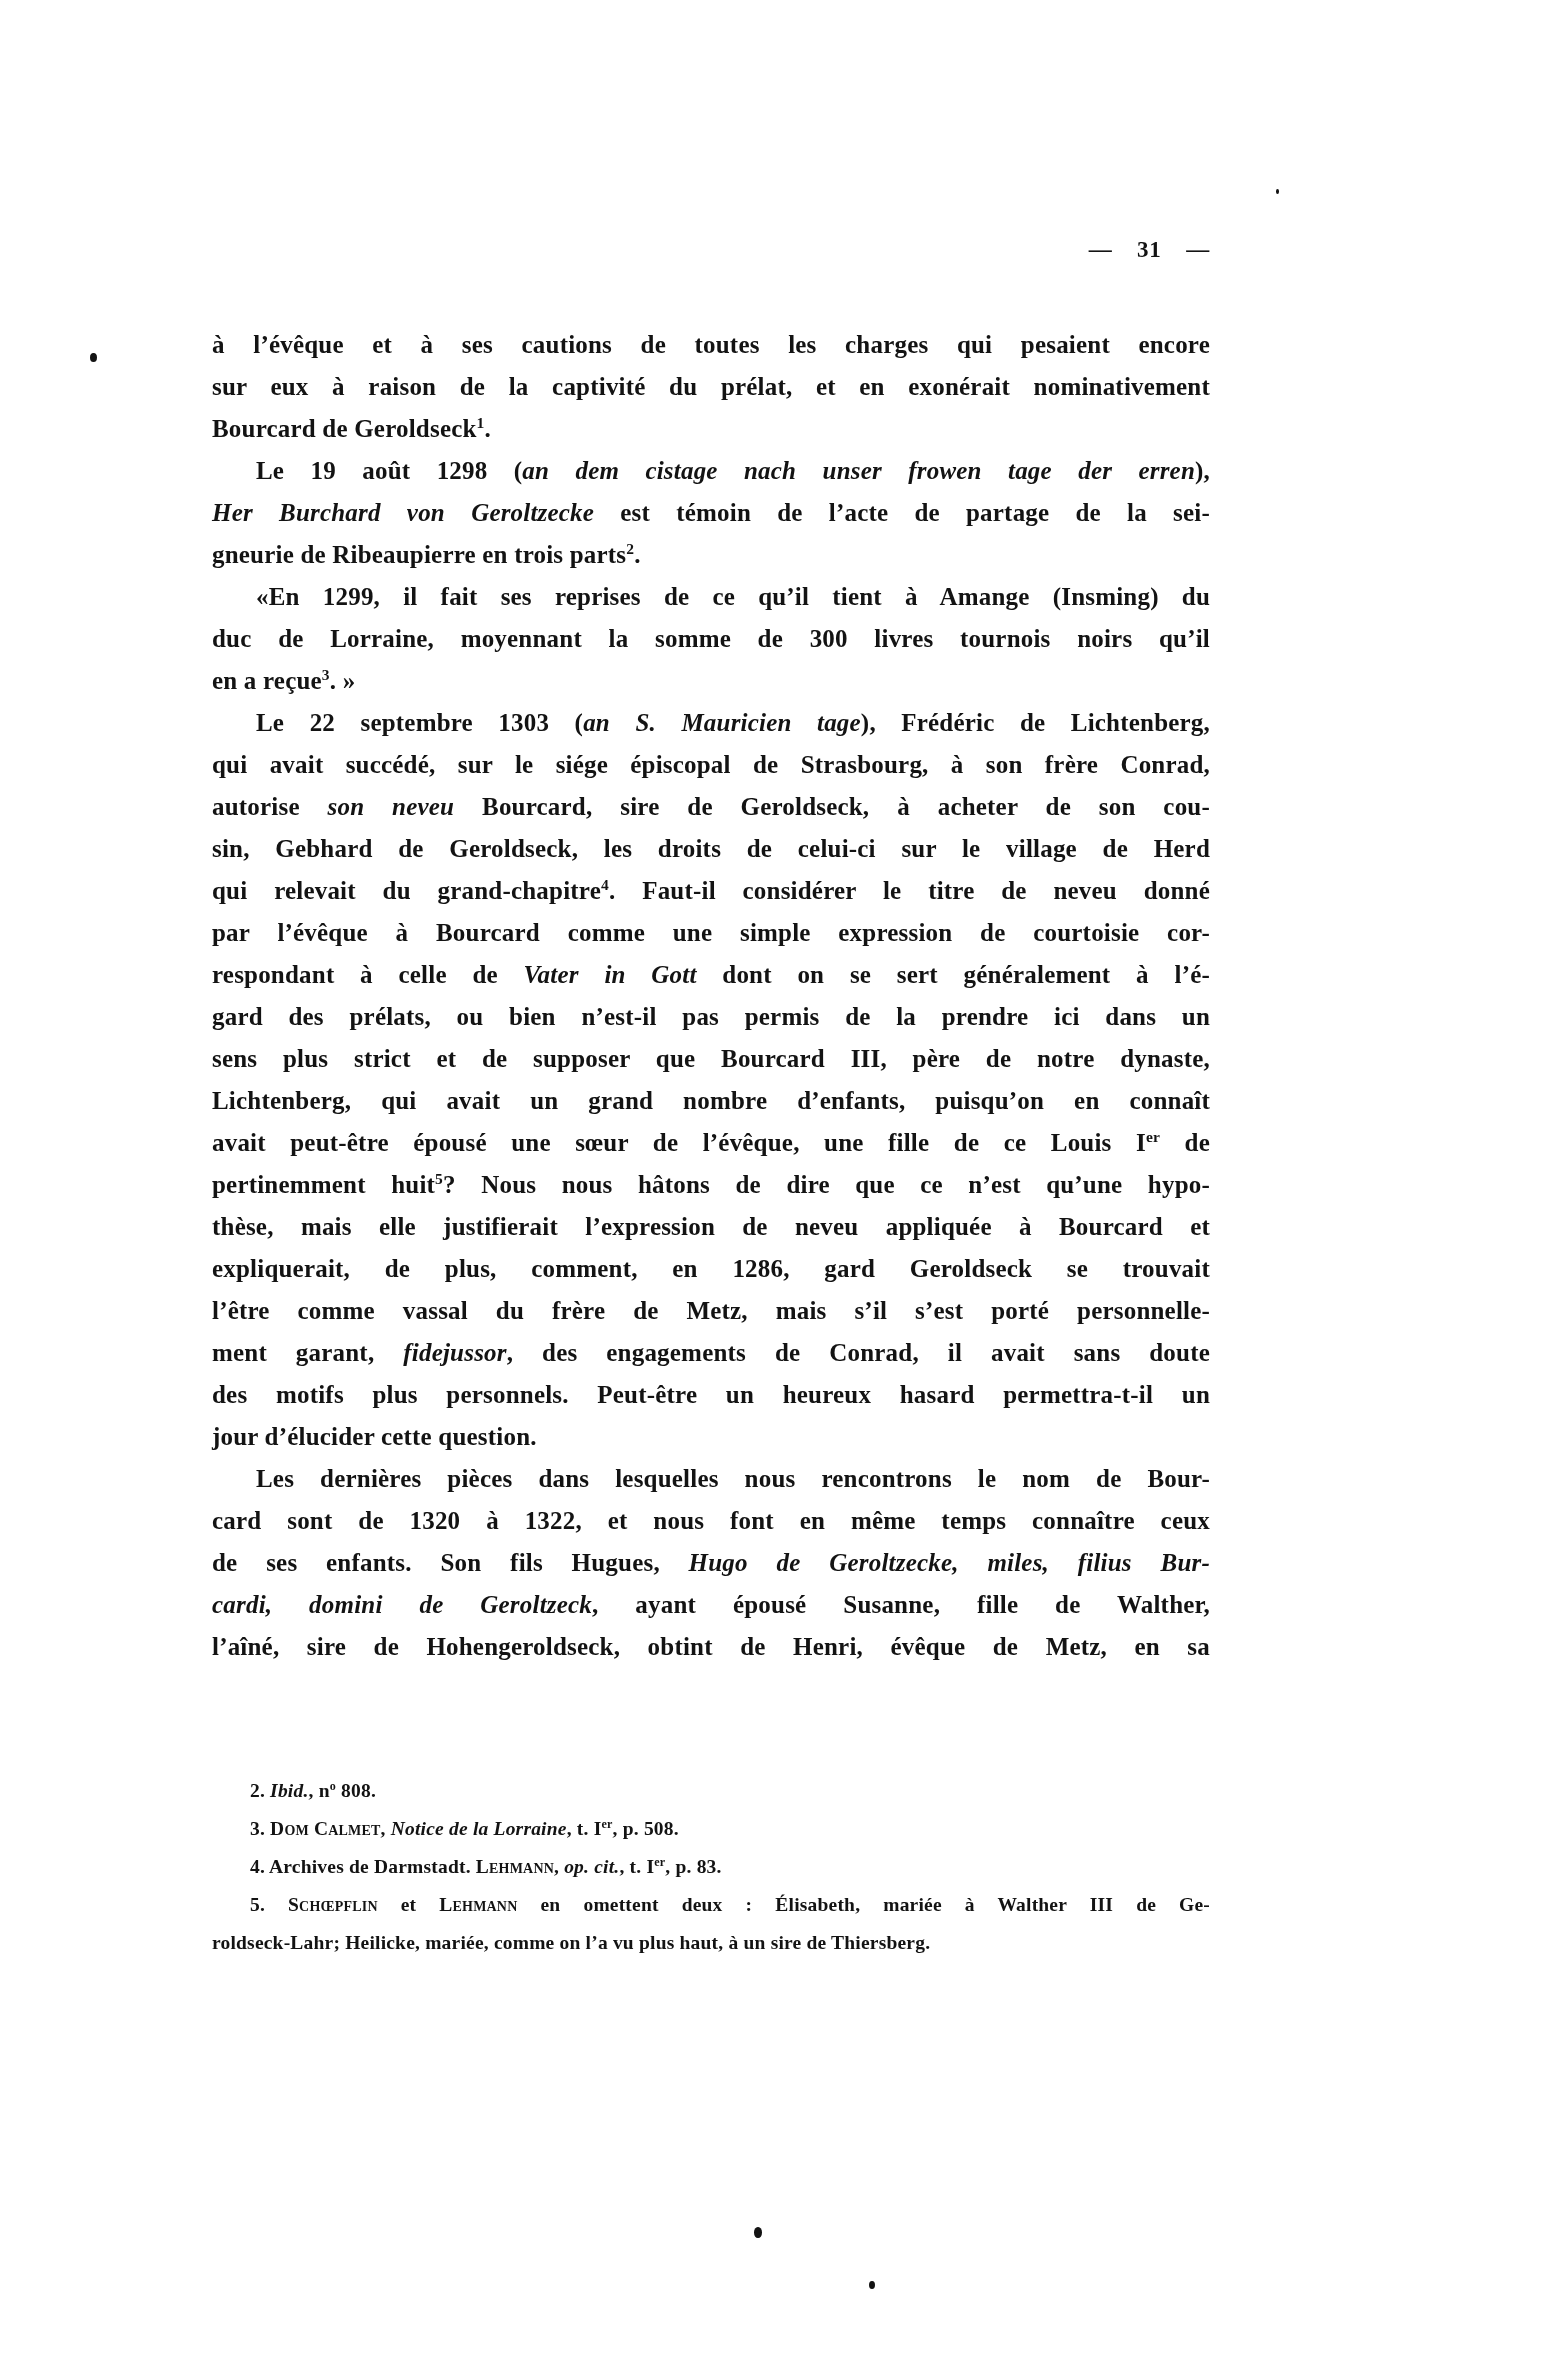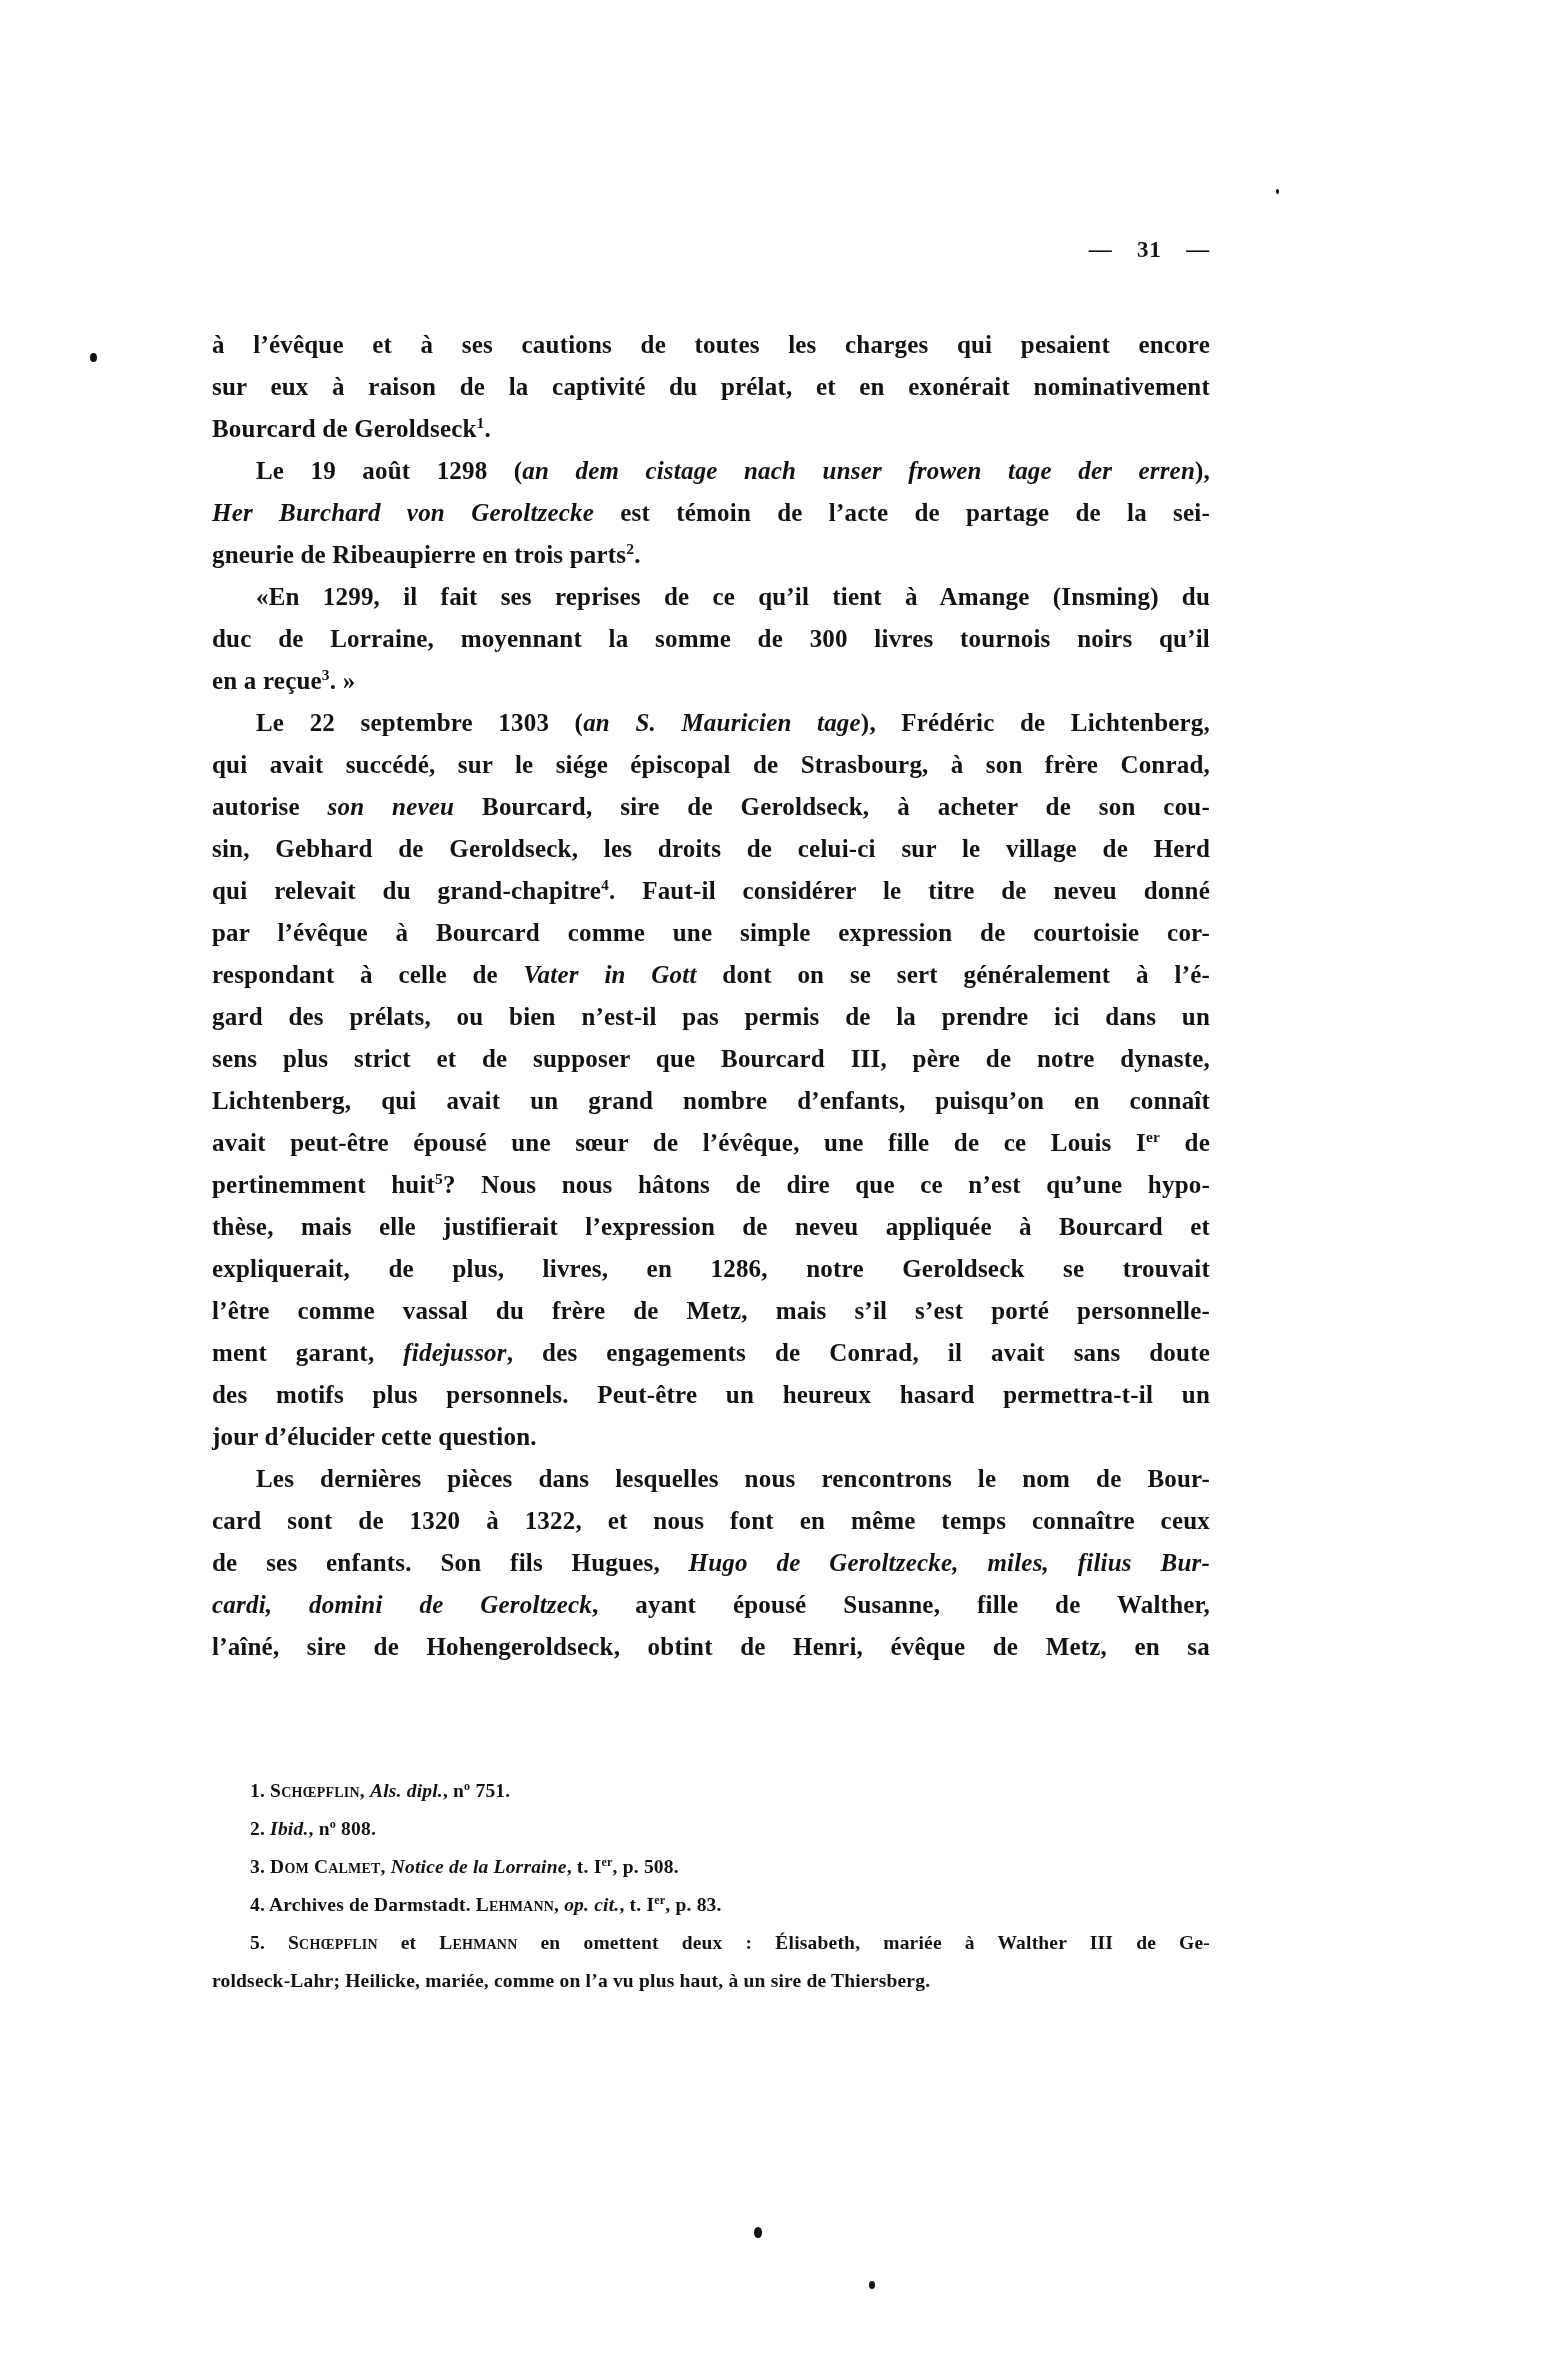--- a/index.html
+++ b/index.html
@@ -98,34 +98,33 @@
     <div class="line just"><span class="s-n">sin, Gebhard de Geroldseck, les droits de celui-ci sur le village de Herd</span></div>
     <div class="line just"><span class="s-n">qui relevait du grand-chapitre</span><span class="s-sup">4</span><span class="s-n">. Faut-il considérer le titre de neveu donné</span></div>
     <div class="line just"><span class="s-n">par l’évêque à Bourcard comme une simple expression de courtoisie cor-</span></div>
     <div class="line just"><span class="s-n">respondant à celle de </span><span class="s-i">Vater in Gott</span><span class="s-n"> dont on se sert généralement à l’é-</span></div>
     <div class="line just"><span class="s-n">gard des prélats, ou bien n’est-il pas permis de la prendre ici dans un</span></div>
     <div class="line just"><span class="s-n">sens plus strict et de supposer que Bourcard III, père de notre dynaste,</span></div>
     <div class="line just"><span class="s-n">Lichtenberg, qui avait un grand nombre d’enfants, puisqu’on en connaît</span></div>
     <div class="line just"><span class="s-n">avait peut-être épousé une sœur de l’évêque, une fille de ce Louis I</span><span class="s-sup">er</span><span class="s-n"> de</span></div>
     <div class="line just"><span class="s-n">pertinemment huit</span><span class="s-sup">5</span><span class="s-n">? Nous nous hâtons de dire que ce n’est qu’une hypo-</span></div>
     <div class="line just"><span class="s-n">thèse, mais elle justifierait l’expression de neveu appliquée à Bourcard et</span></div>
-    <div class="line just"><span class="s-n">expliquerait, de plus, livres, en 1286, notre Geroldseck se trouvait</span></div>
+    <div class="line just"><span class="s-n">expliquerait, de plus, comment, en 1286, gard Geroldseck se trouvait</span></div>
     <div class="line just"><span class="s-n">l’être comme vassal du frère de Metz, mais s’il s’est porté personnelle-</span></div>
     <div class="line just"><span class="s-n">ment garant, </span><span class="s-i">fidejussor</span><span class="s-n">, des engagements de Conrad, il avait sans doute</span></div>
     <div class="line just"><span class="s-n">des motifs plus personnels. Peut-être un heureux hasard permettra-t-il un</span></div>
     <div class="line"><span class="s-n">jour d’élucider cette question.</span></div>
     <div class="line indent just"><span class="s-n">Les dernières pièces dans lesquelles nous rencontrons le nom de Bour-</span></div>
     <div class="line just"><span class="s-n">card sont de 1320 à 1322, et nous font en même temps connaître ceux</span></div>
     <div class="line just"><span class="s-n">de ses enfants. Son fils Hugues, </span><span class="s-i">Hugo de Geroltzecke, miles, filius Bur-</span></div>
     <div class="line just"><span class="s-i">cardi, domini de Geroltzeck</span><span class="s-n">, ayant épousé Susanne, fille de Walther,</span></div>
     <div class="line just"><span class="s-n">l’aîné, sire de Hohengeroldseck, obtint de Henri, évêque de Metz, en sa</span></div>
   </div>
 
 <div class="footnotes">
-    <div class="line indent"><span class="s-n">1. </span><span class="s-sc">Schœpflin</span><span class="s-n">, </span><span class="s-i">Als. dipl.</span><span class="s-n">, n</span><span class="s-sup">o</span><span class="s-n"> 751.</span></div>
     <div class="line indent"><span class="s-n">2. </span><span class="s-i">Ibid.</span><span class="s-n">, n</span><span class="s-sup">o</span><span class="s-n"> 808.</span></div>
     <div class="line indent"><span class="s-n">3. </span><span class="s-sc">Dom Calmet</span><span class="s-n">, </span><span class="s-i">Notice de la Lorraine</span><span class="s-n">, t. I</span><span class="s-sup">er</span><span class="s-n">, p. 508.</span></div>
     <div class="line indent"><span class="s-n">4. Archives de Darmstadt. </span><span class="s-sc">Lehmann</span><span class="s-n">, </span><span class="s-i">op. cit.</span><span class="s-n">, t. I</span><span class="s-sup">er</span><span class="s-n">, p. 83.</span></div>
     <div class="line indent just"><span class="s-n">5. </span><span class="s-sc">Schœpflin</span><span class="s-n"> et </span><span class="s-sc">Lehmann</span><span class="s-n"> en omettent deux : Élisabeth, mariée à Walther III de Ge-</span></div>
     <div class="line"><span class="s-n">roldseck-Lahr; Heilicke, mariée, comme on l’a vu plus haut, à un sire de Thiersberg.</span></div>
   </div>
 
 <div>
     <div class="speck" style="left: 90px; top: 353px; width: 6.8px; height: 9px;"></div>
     <div class="speck" style="left: 754px; top: 2227px; width: 7.5px; height: 10.5px;"></div>

